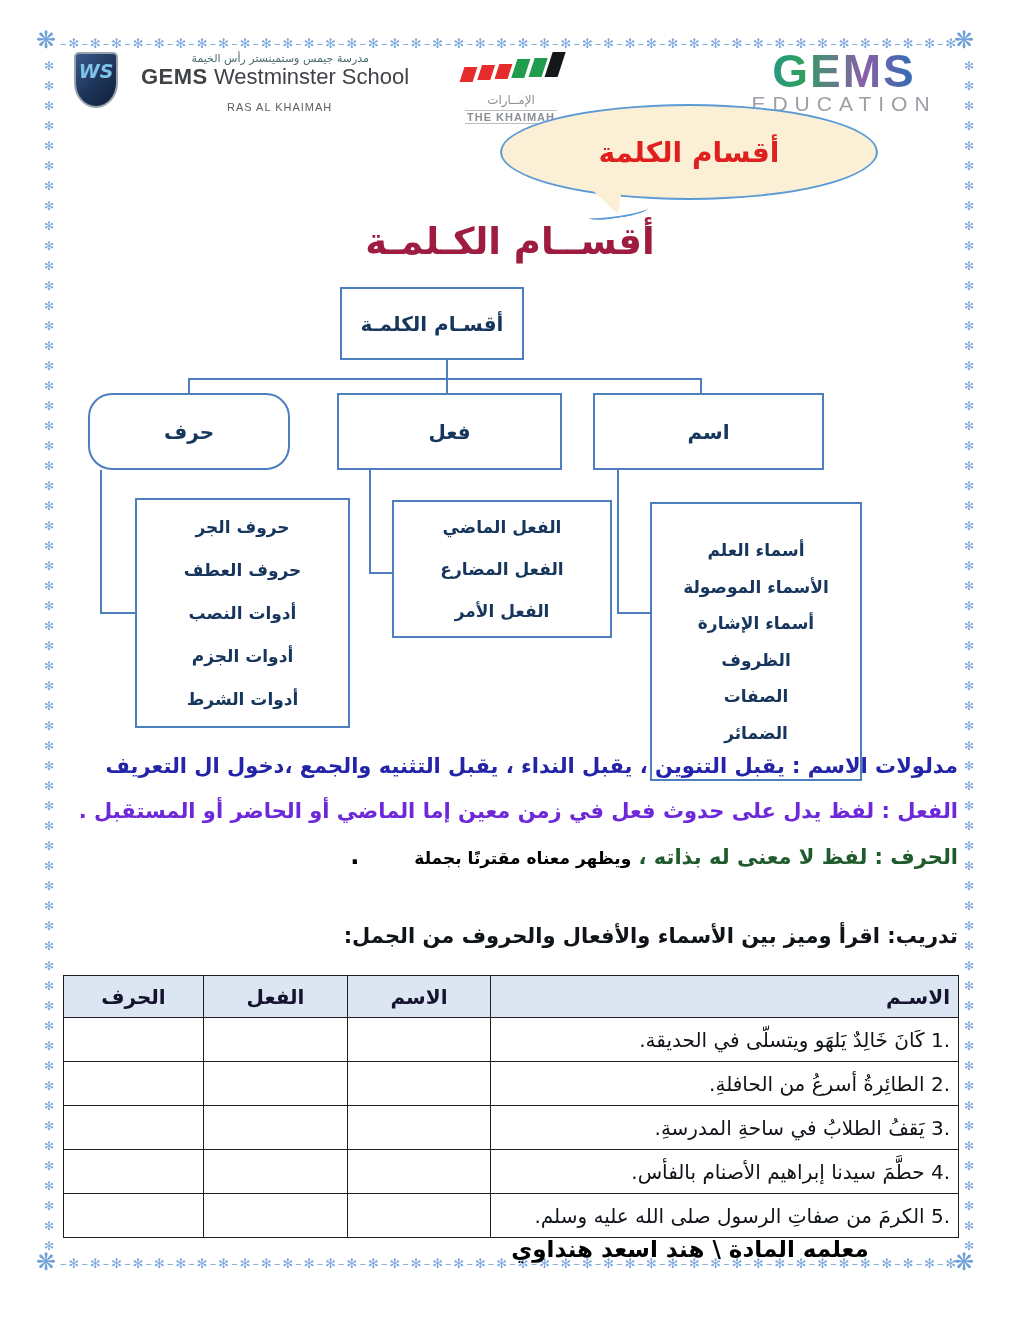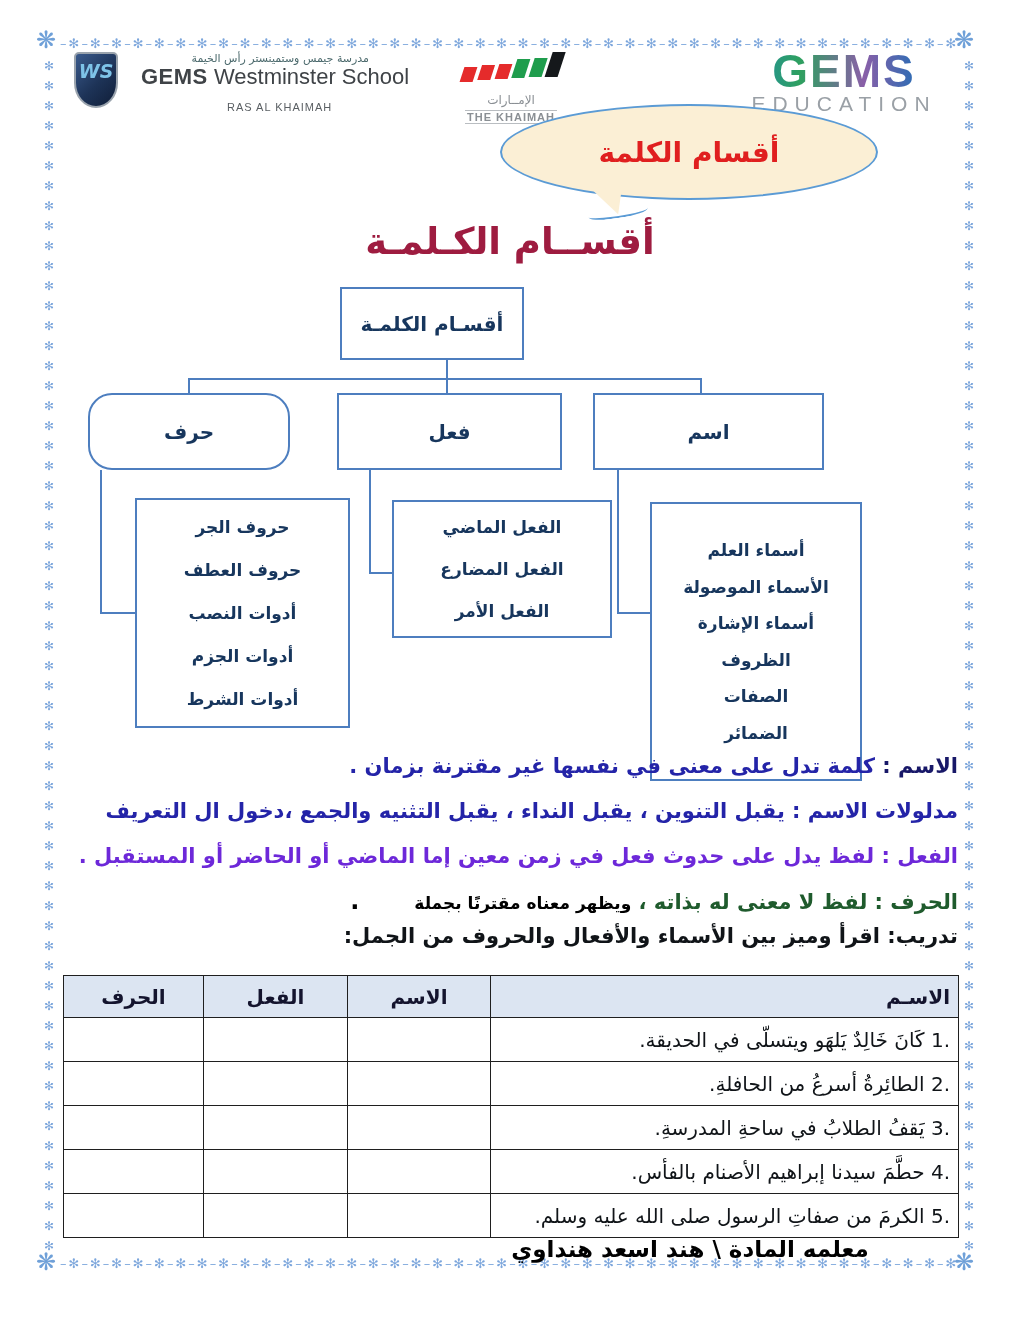--- a/index.html
+++ b/index.html
@@ -176,21 +176,20 @@
 <div class="abs child child-ism" style="left:650px;top:502px;width:212px;height:279px;">
     <div class="item">أسماء العلم</div>
     <div class="item">الأسماء الموصولة</div>
     <div class="item">أسماء الإشارة</div>
     <div class="item">الظروف</div>
     <div class="item">الصفات</div>
     <div class="item">الضمائر</div>
   </div>
 
 <div class="abs defs">
-    <div class="def-line" dir="rtl"><span style="color: rgb(24, 24, 104);">الاسم : </span><span style="color: rgb(36, 36, 168);">كلمة تدل على معنى في نفسها غير مقترنة بزمان .</span></div>
     <div class="def-line" dir="rtl"><span style="color: rgb(36, 36, 168);">مدلولات الاسم : يقبل التنوين ، يقبل النداء ، يقبل التثنيه والجمع ،دخول ال التعريف</span></div>
     <div class="def-line" dir="rtl"><span style="color: #6d28d9;">الفعل : لفظ يدل على حدوث فعل في زمن معين إما الماضي أو الحاضر أو المستقبل .</span></div>
     <div class="def-line" dir="rtl"><span style="color: rgb(31, 91, 45);">الحرف : لفظ لا معنى له بذاته ، </span><span class="def-small" style="color: rgb(0, 0, 0);">ويظهر معناه مقترنًا بجملة</span><span class="def-period" style="color: rgb(0, 0, 0);">.</span></div>
   </div>
 
 <div class="abs exercise">تدريب: اقرأ وميز بين الأسماء والأفعال والحروف من الجمل:</div>
 
 <table class="abs ex-table" dir="rtl">
   <colgroup>
     <col style="width:468px">

